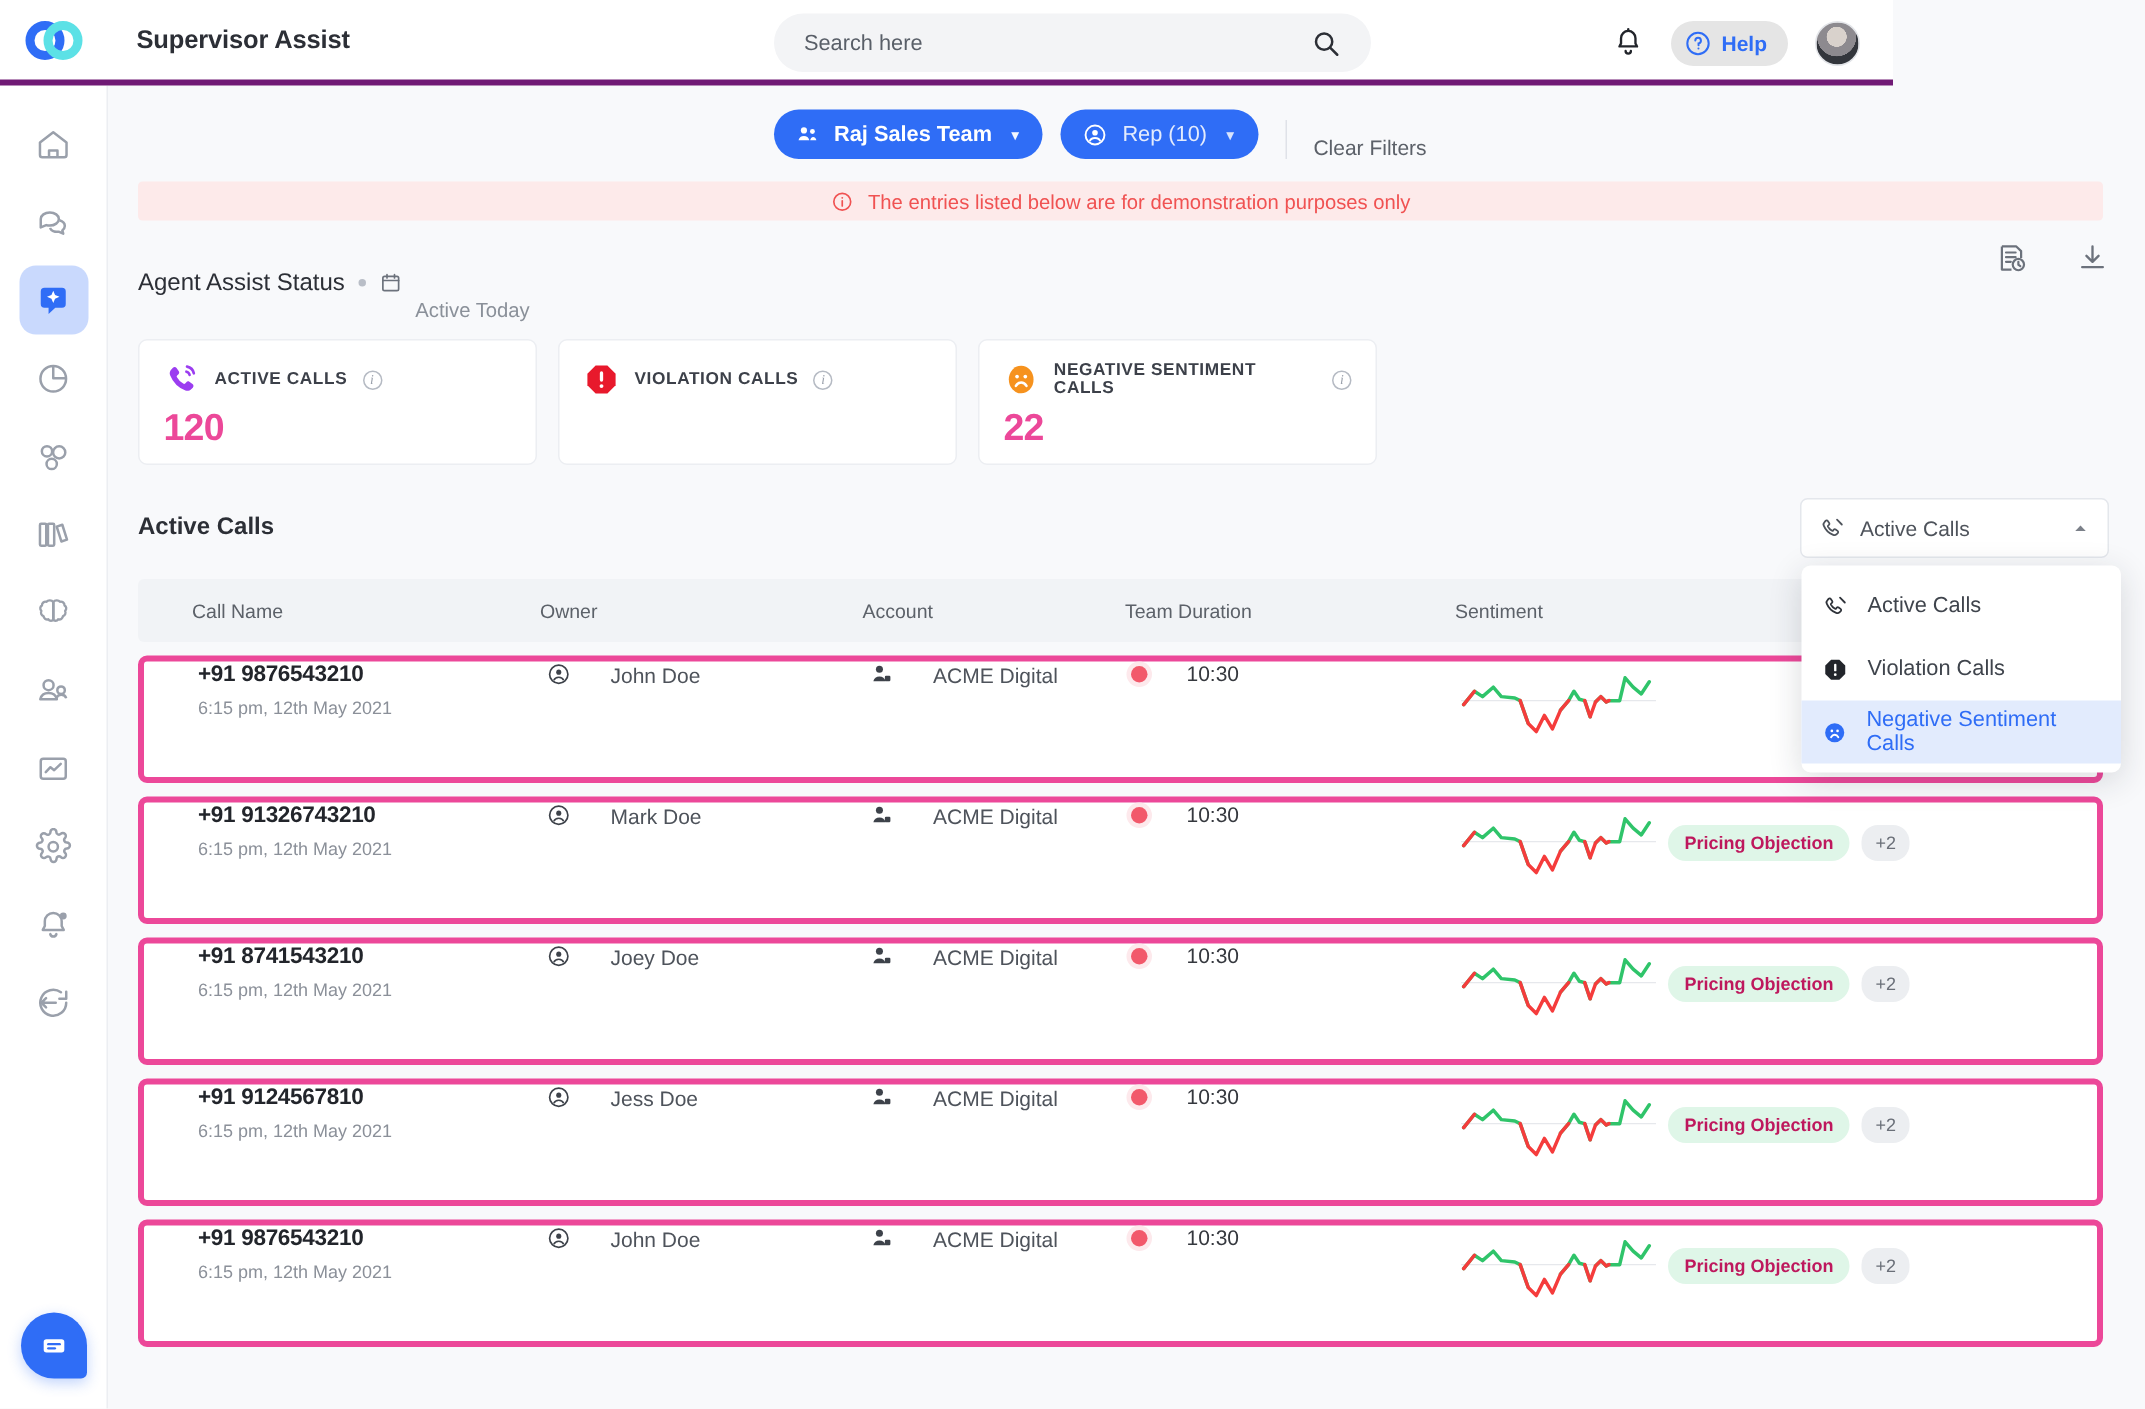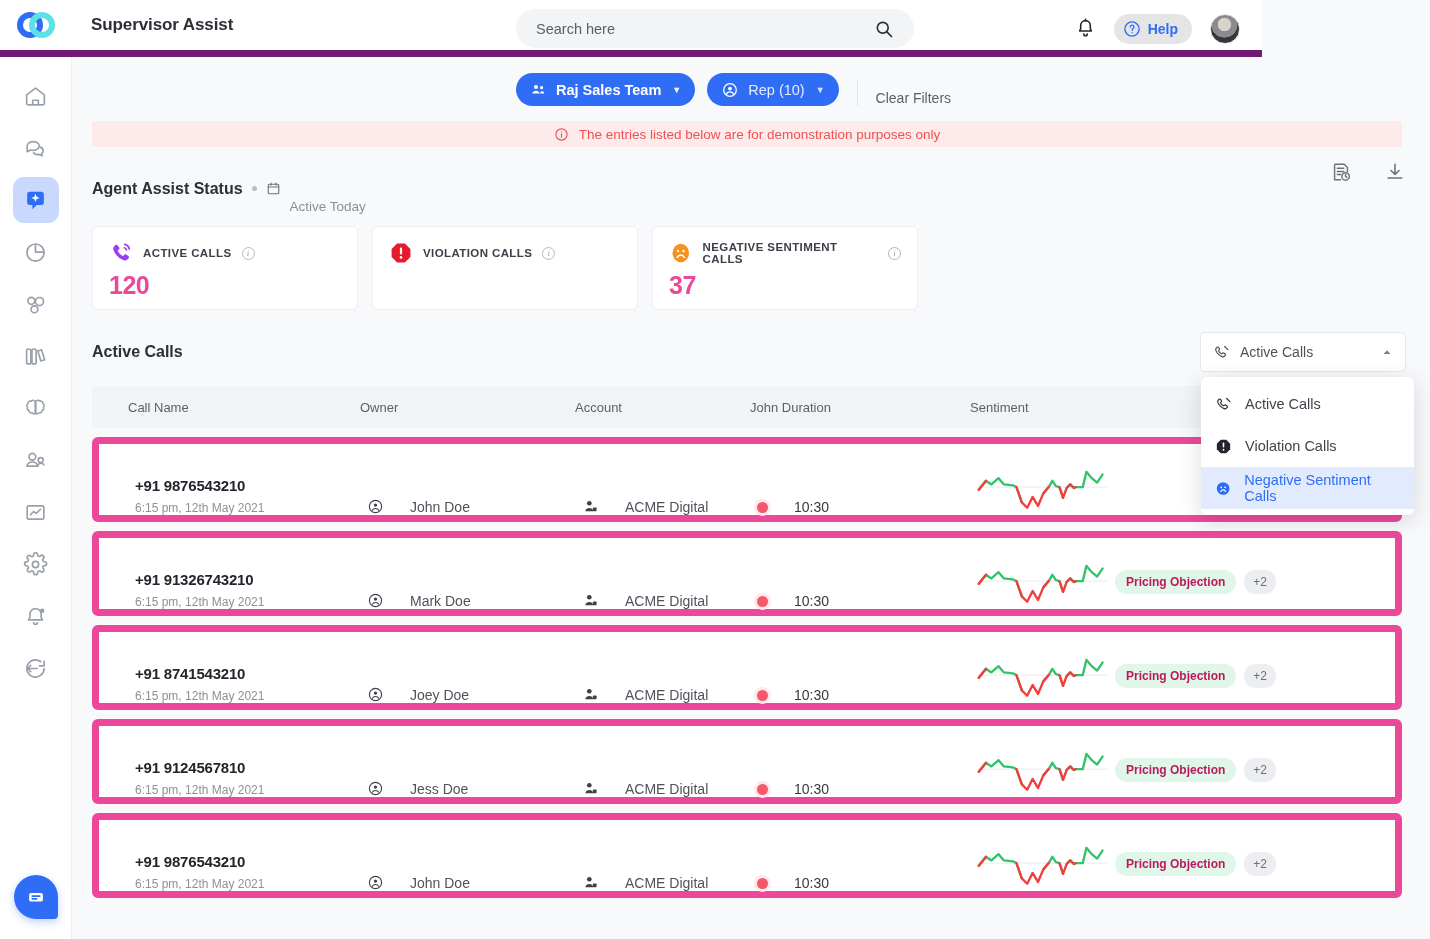--- a/index.html
+++ b/index.html
@@ -7,21 +7,21 @@
     width: 1430px; height: 939px;
     font-family: "Liberation Sans", sans-serif;
     background: #f8f9fb;
     overflow: hidden;
   }
 
   
   .topbar {
     position: absolute; top: 0; left: 0; width: 1262px; height: 57px;
     background: #ffffff;
-    border-bottom: 7px solid #701a75;
+    border-bottom: 4px solid #701a75;
     display: flex; align-items: center;
     z-index: 40;
   }
   .logo-wrap { width: 72px; display: flex; align-items: center; justify-content: center; }
   .logo { position: relative; width: 38px; height: 26px; }
   .ring { position: absolute; top: 0; width: 26px; height: 26px; border-radius: 50%; border: 6px solid #2f6df6; }
   .ring.r1 { left: 0; }
   .ring.r2 { left: 12px; border-color: #5ce1e6; }
   .app-title {
     font-size: 17px; font-weight: bold; color: #2c2f36; margin-left: 19px;
@@ -97,21 +97,21 @@
     margin: 15px 28px 0 20px; height: 26px;
     background: #fdeaea; border-radius: 3px;
     display: flex; align-items: center; justify-content: center; gap: 10px;
     color: #f05252; font-size: 13.5px;
   }
 
   .section-head {
     display: flex; align-items: center; gap: 9px;
     padding: 16px 0 0 20px; position: relative;
   }
-  .section-title { font-size: 16px; font-weight: bold; color: #2c2f36; }
+  .section-title { font-size: 16px; font-weight: normal; color: #2c2f36; }
   .dot-sep { width: 5px; height: 5px; border-radius: 50%; background: #b9bec7; }
   .subtle { font-size: 13.5px; color: #8a9099; margin-top: 36px; }
   .head-actions {
     position: absolute; right: 24px; top: 14px;
     display: flex; align-items: center; gap: 32px; color: #6c727c; cursor: pointer;
   }
 
   .stats { display: flex; gap: 14px; padding: 12px 0 0 20px; }
   .stat-card {
     width: 266px; height: 84px; background: #fff;
@@ -162,22 +162,22 @@
     font-size: 13px; color: #5c6169;
   }
   .c1 { width: 268px; padding-left: 36px; }
   .c2 { width: 215px; }
   .c3 { width: 175px; }
   .c4 { width: 220px; }
   .c5 { flex: 1; }
 
   .row {
     margin: 9px 28px 0 20px; background: #fff;
-    border: 7px solid #ec4899; border-radius: 6px;
-    height: 85px; display: flex; align-items: flex-end;
+    border: 4px solid #ec4899; border-radius: 6px;
+    height: 85px; display: flex; align-items: flex-start;
     cursor: pointer;
   }
   .call-name { font-size: 15px; font-weight: bold; color: #22252b; letter-spacing: -.2px; }
   .call-time { font-size: 12px; color: #8b9099; margin-top: 7px; }
   .cell-ico { display: flex; align-items: center; gap: 26px; font-size: 14px; color: #4e535b; }
   .live-dot { width: 11px; height: 11px; border-radius: 50%; background: #f2596b; box-shadow: 0 0 0 3px #fde9ec; }
   .duration { font-size: 14px; color: #35383e; }
   .spark { width: 130px; height: 54px; }
   .tags { display: flex; align-items: center; gap: 8px; padding-left: 8px; }
   .tag {
@@ -407,21 +407,21 @@
       <div class="stat-top">
         <svg width="24" height="24" viewBox="0 0 24 24">
           <ellipse cx="12" cy="12" rx="8.4" ry="9.4" fill="#f6921e"></ellipse>
           <circle cx="9.2" cy="10" r="1.25" fill="#ffffff"></circle>
           <circle cx="14.8" cy="10" r="1.25" fill="#ffffff"></circle>
           <path d="M8.4 16.4c.9-1.6 2.1-2.4 3.6-2.4s2.7.8 3.6 2.4" fill="none" stroke="#ffffff" stroke-width="1.7" stroke-linecap="round"></path>
         </svg>
         <span class="stat-label">Negative Sentiment Calls</span>
         <span class="info-i">i</span>
       </div>
-      <div class="stat-value">37</div>
+      <div class="stat-value">22</div>
     </div>
   </div>
 
   <div class="list-header">
     <div class="list-title">Active Calls</div>
 
     <div class="select-box">
       <svg width="17" height="17" viewBox="0 0 24 24" fill="none" stroke="#4e535b" stroke-width="1.7">
         <path d="M5.7 4.6c.6-.6 1.6-.5 2.1.2l1.3 1.8c.4.55.3 1.3-.2 1.75l-.8.7c-.26.23-.35.6-.19.93a9.6 9.6 0 0 0 3.9 3.9c.33.16.7.07.93-.19l.7-.8c.45-.5 1.2-.6 1.75-.2l1.8 1.3c.7.5.8 1.5.2 2.1l-1 1c-.88.88-2.2 1.14-3.3.7A16 16 0 0 1 4 9c-.44-1.1-.18-2.42.7-3.3z" stroke-linejoin="round"></path>
         <path d="M16.5 3.5 21 8" stroke-linecap="round"></path>
@@ -457,21 +457,21 @@
           <span>Negative Sentiment Calls</span>
         </div>
       </div>
     </div>
   </div>
 
   <div class="thead">
     <div class="c1">Call Name</div>
     <div class="c2">Owner</div>
     <div class="c3">Account</div>
-    <div class="c4">John Duration</div>
+    <div class="c4">Team Duration</div>
     <div class="c5">Sentiment</div>
   </div>
 
   <div id="rows">
   <div class="row">
     <div class="c1">
       <div class="call-name">+91 9876543210</div>
       <div class="call-time">6:15 pm, 12th May 2021</div>
     </div>
     <div class="c2 cell-ico">

